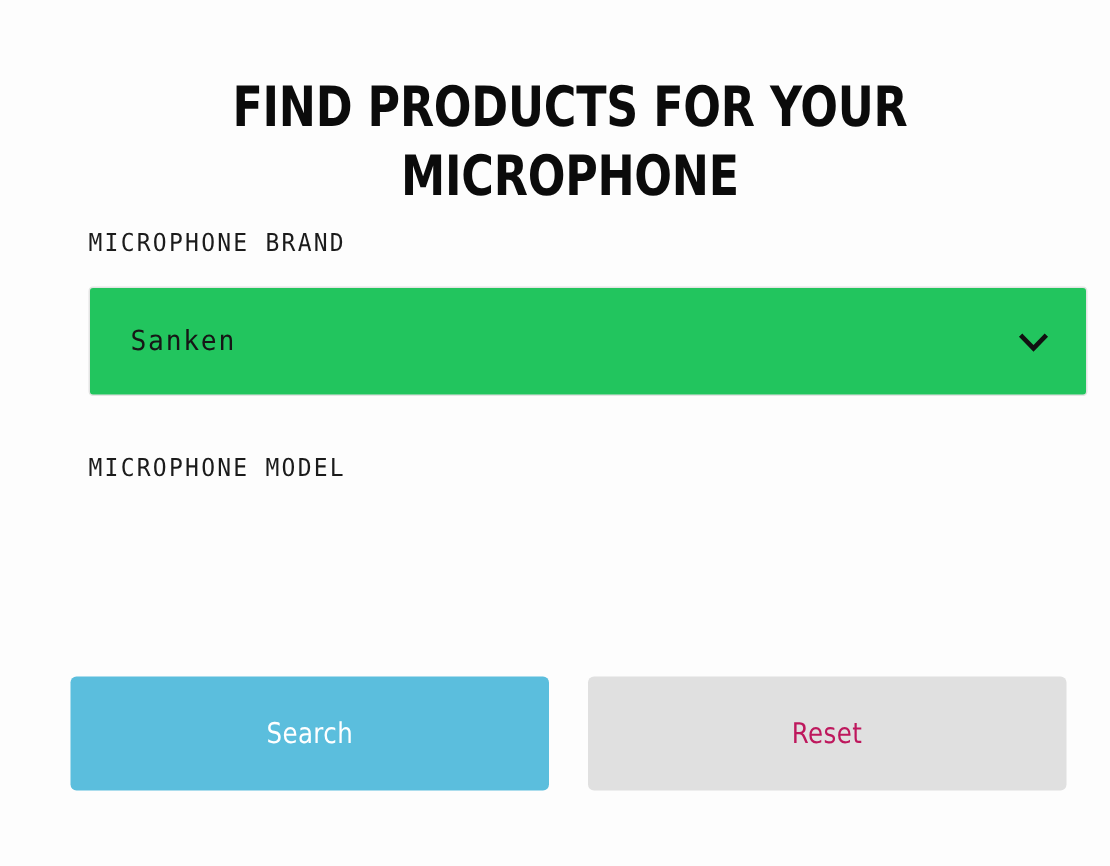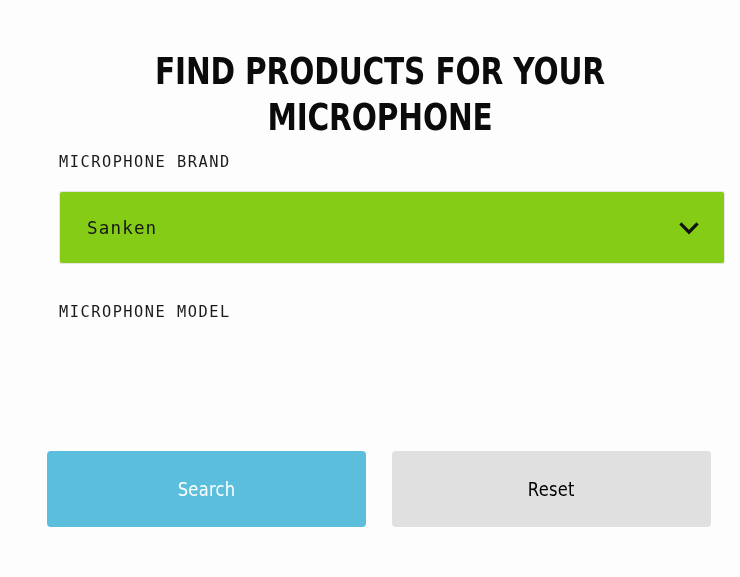--- a/index.html
+++ b/index.html
@@ -62,21 +62,21 @@
     transform-origin: 0 50%;
     white-space: nowrap;
   }
 
   .select-box {
     position: relative;
     box-sizing: border-box;
     margin-top: 19px;
     width: 666px;
     height: 73px;
-    background: #84cc16;
+    background: #22c55e;
     border: 1px solid #e4e4e4;
     border-radius: 3px;
     cursor: pointer;
   }
 
   .select-value {
     position: absolute;
     left: 27px;
     top: 0;
     height: 71px;
@@ -136,21 +136,21 @@
   }
 
   .search-button {
     left: 0;
     background: #5bbedd;
     color: #ffffff;
   }
   .reset-button {
     left: 345px;
     background: #e0e0e0;
-    color: #000000;
+    color: #be185d;
   }
 </style>
 </head>
 <body>
 
 <div class="page">
 
   <h1 class="form-title">FIND PRODUCTS FOR YOUR MICROPHONE</h1>
 
   <div class="field-group brand">

